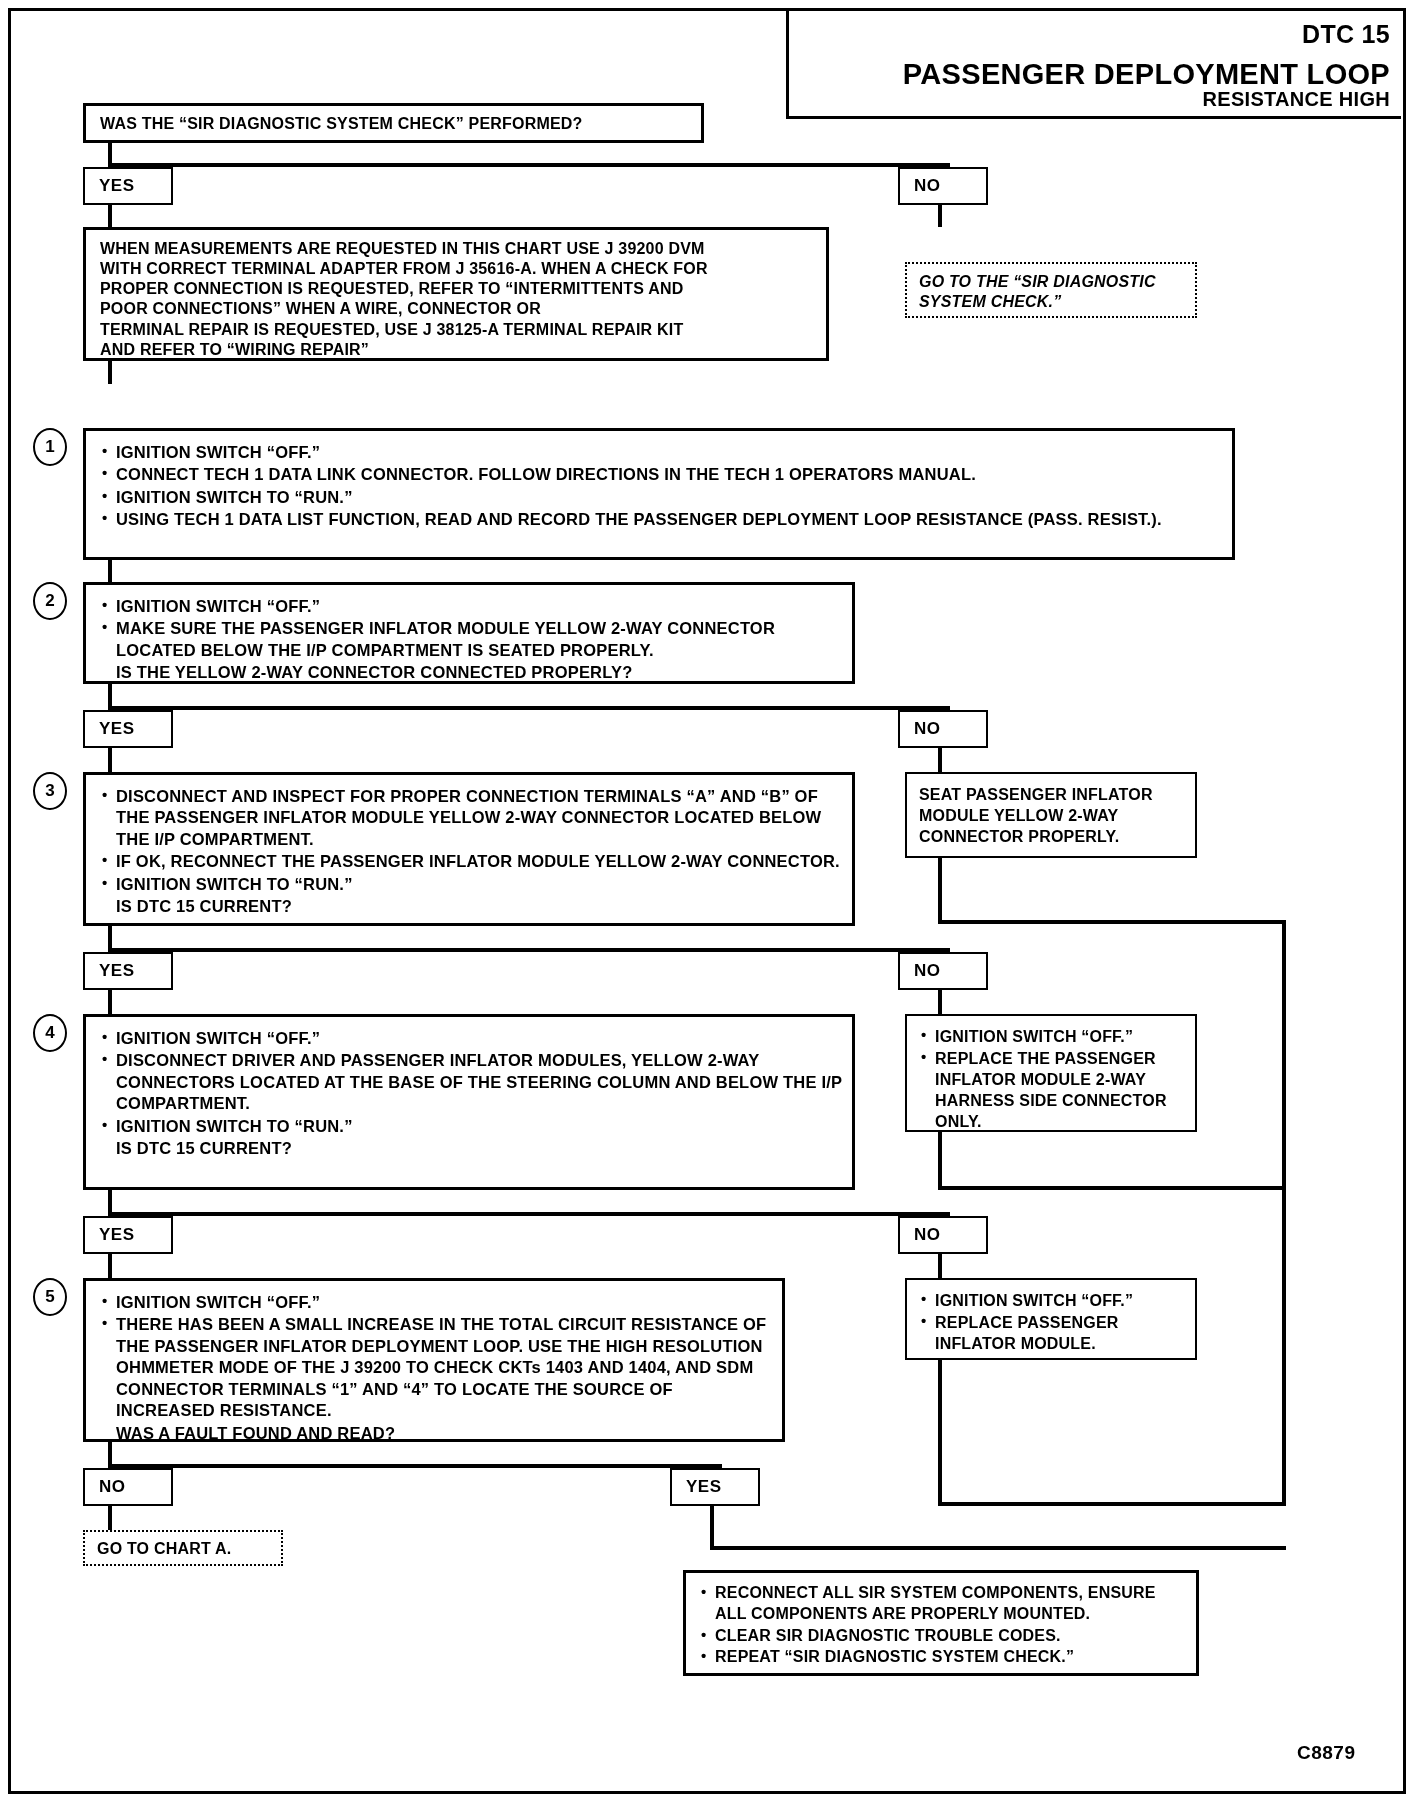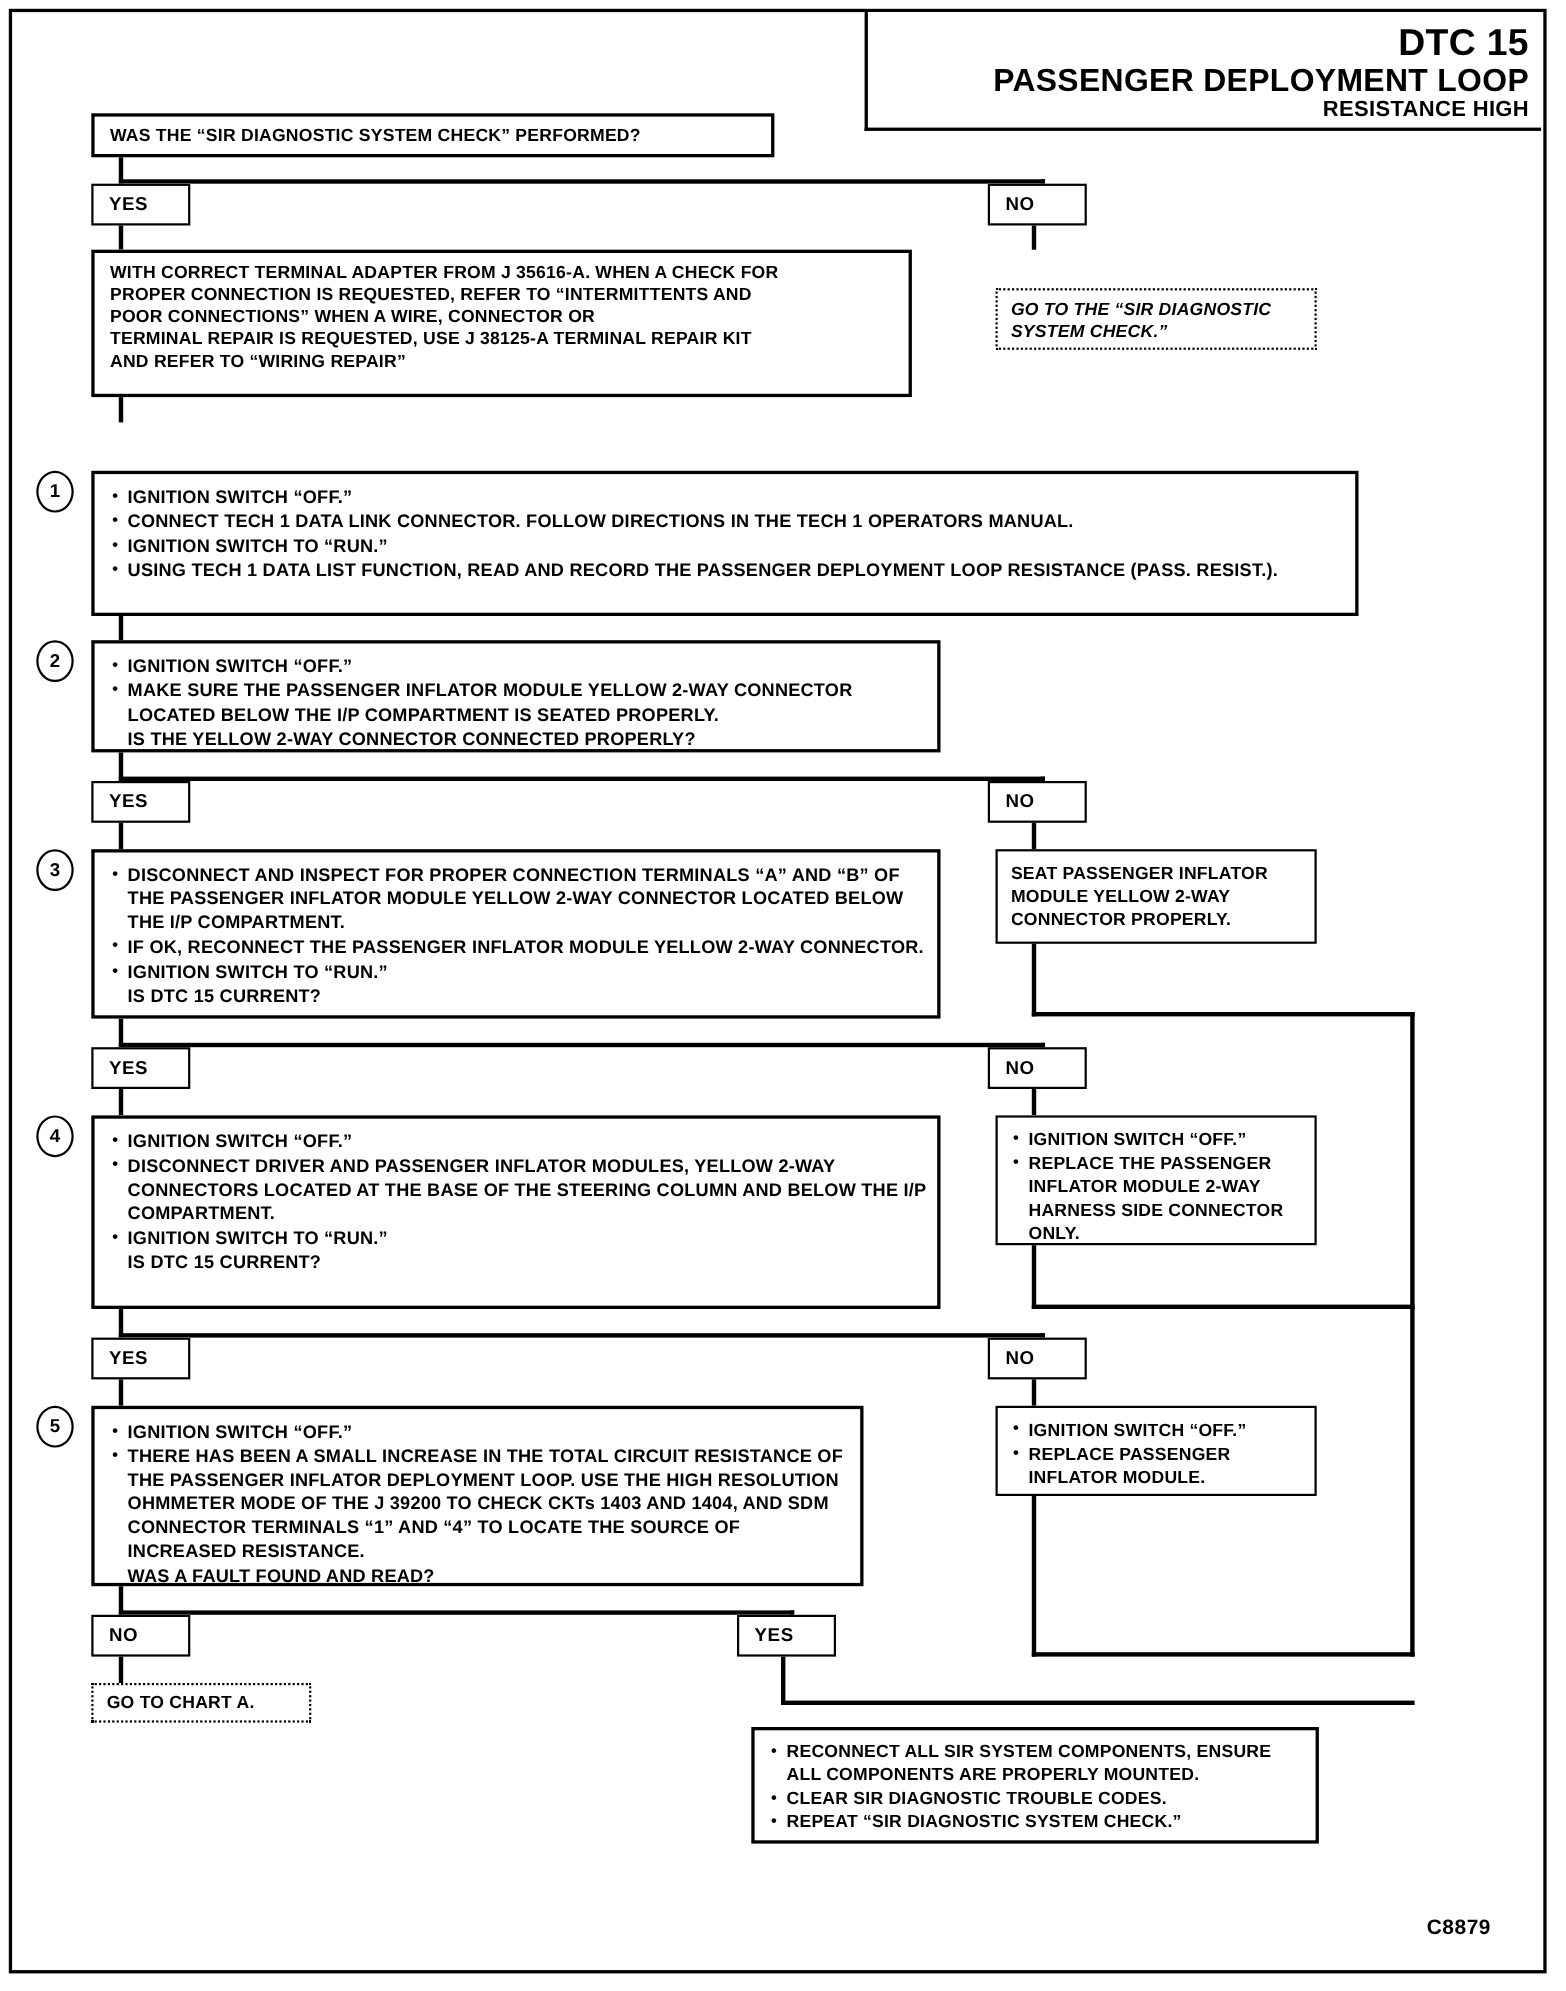--- a/index.html
+++ b/index.html
@@ -129,21 +129,21 @@
     letter-spacing: 0.5px;
   }
 </style>
 </head>
 <body>
 
 <div id="page">
   <div class="page-border"></div>
 
   <div class="title-block" style="left:786px; top:11px; width:615px; height:108px;"></div>
-  <div class="title-text" style="left:790px; top:20px; width:600px; font-size:34px;">DTC 15</div>
+  <div class="title-text" style="left:790px; top:20px; width:600px; font-size:25px;">DTC 15</div>
   <div class="title-text" style="left:790px; top:58px; width:600px; font-size:29px;">PASSENGER DEPLOYMENT LOOP</div>
   <div class="title-text" style="left:790px; top:88px; width:600px; font-size:20px;">RESISTANCE HIGH</div>
 
   <div class="box" style="left:83px; top:103px; width:621px; height:40px;">
     <div class="boxtext" style="top:8px; font-size:16px;">WAS THE “SIR DIAGNOSTIC SYSTEM CHECK” PERFORMED?</div>
   </div>
 
   <div class="ln" style="left:108px; top:143px; width:4px; height:24px;"></div>
   <div class="ln" style="left:108px; top:163px; width:842px; height:4px;"></div>
   <div class="ln" style="left:946px; top:163px; width:4px; height:24px;"></div>
@@ -153,20 +153,21 @@
   </div>
   <div class="yn" style="left:898px; top:167px; width:90px; height:38px;">
     <span>NO</span>
   </div>
 
   <div class="ln" style="left:108px; top:205px; width:4px; height:22px;"></div>
   <div class="ln" style="left:938px; top:205px; width:4px; height:22px;"></div>
 
   <div class="box" style="left:83px; top:227px; width:746px; height:134px;">
     <div class="boxtext" style="top:9px; font-size:16px; line-height:1.26;">
+      <div>WHEN MEASUREMENTS ARE REQUESTED IN THIS CHART USE J 39200 DVM</div>
       <div>WITH CORRECT TERMINAL ADAPTER FROM J 35616-A. WHEN A CHECK FOR</div>
       <div>PROPER CONNECTION IS REQUESTED, REFER TO “INTERMITTENTS AND</div>
       <div>POOR CONNECTIONS” WHEN A WIRE, CONNECTOR OR</div>
       <div>TERMINAL REPAIR IS REQUESTED, USE J 38125-A TERMINAL REPAIR KIT</div>
       <div>AND REFER TO “WIRING REPAIR”</div>
     </div>
   </div>
 
   <div class="box dotted" style="left:905px; top:262px; width:292px; height:56px;font-style:italic;">
     <div class="boxtext" style="top:8px; left:12px; font-size:16px; line-height:1.28;">

